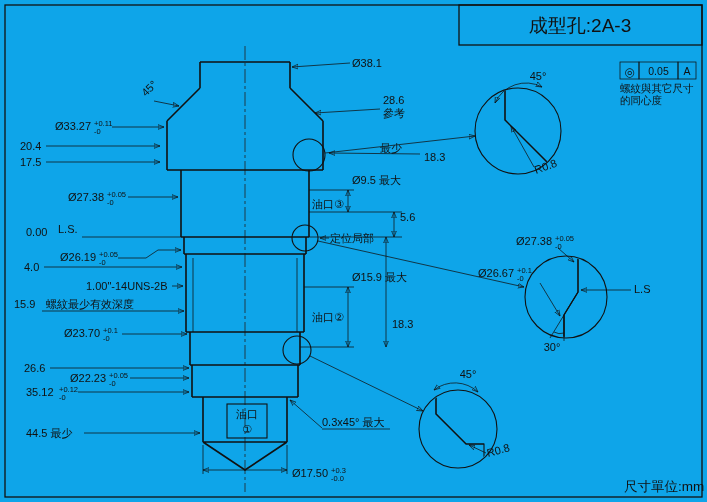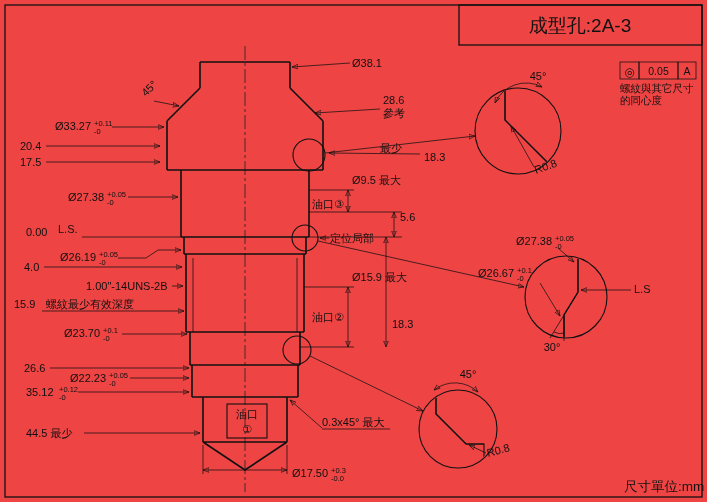--- a/index.html
+++ b/index.html
@@ -1,16 +1,16 @@
 <!DOCTYPE html>
 <html><head>
 <meta charset="utf-8">
 <style>
   html,body{margin:0;padding:0;background:#fff;}
-  .canvas{position:relative;width:707px;height:502px;background:#ef4444;}
+  .canvas{position:relative;width:707px;height:502px;background:#0ea5e9;}
   svg{display:block;}
   svg line, svg path, svg circle, svg rect, svg polyline{stroke:#111;fill:none;stroke-linecap:butt;}
   .thick{stroke-width:1.6;}
   .med{stroke-width:1.1;}
   .thin{stroke-width:0.75;}
   .cl{stroke-width:0.8;stroke:#222;stroke-dasharray:14 3 3 3;}
   svg text{font-family:"Liberation Sans","DejaVu Sans",sans-serif;font-size:11px;fill:#111;stroke:none;}
   text.tol{font-size:7.5px;}
   text.big{font-size:19px;}
   text.note{font-size:10.5px;}

